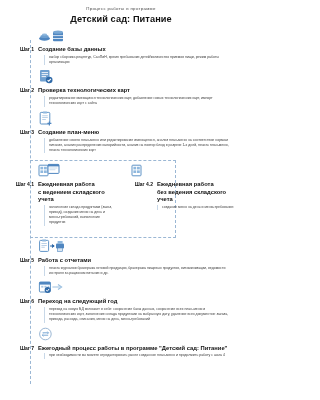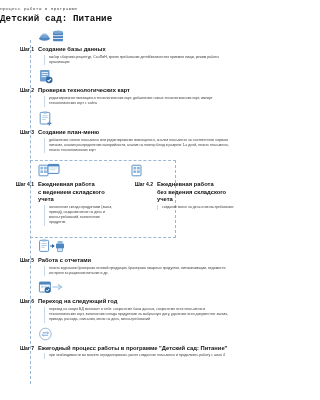--- a/index.html
+++ b/index.html
@@ -7,21 +7,21 @@
     width:242px;height:400px;
     background:#ffffff;
     font-family:"Liberation Sans","DejaVu Sans",sans-serif;
     color:#1a1a1a;
     overflow:hidden;
     position:relative;
   }
   .page{position:relative;width:242px;height:400px;box-sizing:border-box;}
 
   
-  .header{padding-top:6px;font-family:Liberation Mono, monospace;}
+  .header{text-align:center;padding-top:6px;}
   .header .subtitle{
     font-size:4.4px;letter-spacing:.35px;color:#4a4a4a;
     font-weight:400;line-height:6px;
   }
   .header .title{
     font-size:9.2px;font-weight:700;color:#111;
     line-height:12px;letter-spacing:.1px;margin-top:1px;
   }
 
   

